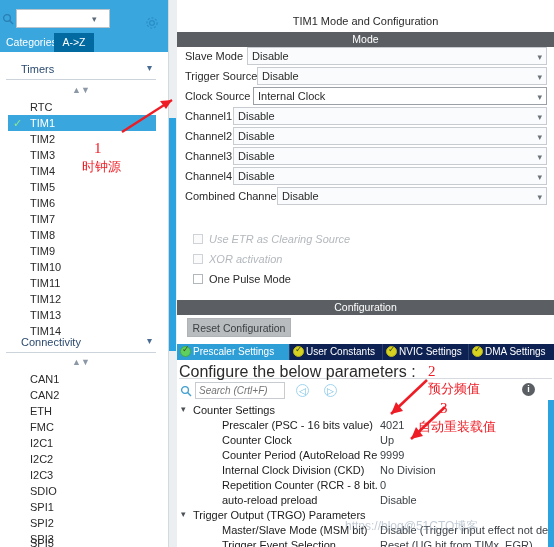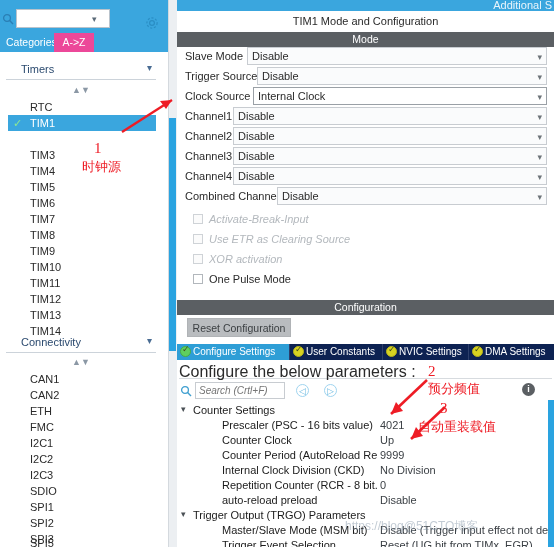--- a/index.html
+++ b/index.html
@@ -43,21 +43,21 @@
   #tabs-cat {
     position:absolute; left:0; top:33px; width:168px; height:19px;
     background:#3aa6de;
   }
   .cat-tab {
     position:absolute; top:0; height:19px; line-height:19px;
     font-size:10.5px; color:#ffffff; text-align:center;
     padding:0 6px; white-space:nowrap;
   }
   #tab-categories { left:0px; width:52px; background:transparent; }
-  #tab-a-z { left:54px; width:40px; background:#ec4899; }
+  #tab-a-z { left:54px; width:40px; background:#0369a1; }
   #left-white {
     position:absolute; left:0; top:52px; width:168px; height:495px;
     background:#ffffff;
   }
 
   .group-header {
     position:absolute; left:6px; width:150px; height:20px;
     border-bottom:1px solid #ccd3da;
     font-size:11px; color:#2b4a6f; font-weight:normal;
   }
@@ -285,20 +285,24 @@
     <div class="collapse-handle" style="top:33px;">▲▼</div>
 
     <div class="ip-item" style="top:47px;">
       <span class="chk"></span>
       <span>RTC</span>
     </div>
     <div class="ip-item selected" style="top:63px;">
       <span class="chk">✓</span>
       <span>TIM1</span>
     </div>
+    <div class="ip-item" style="top:79px;">
+      <span class="chk"></span>
+      <span>TIM2</span>
+    </div>
     <div class="ip-item" style="top:95px;">
       <span class="chk"></span>
       <span>TIM3</span>
     </div>
     <div class="ip-item" style="top:111px;">
       <span class="chk"></span>
       <span>TIM4</span>
     </div>
     <div class="ip-item" style="top:127px;">
       <span class="chk"></span>
@@ -398,23 +402,20 @@
 <div class="ip-item" style="position:absolute; left:8px; top:535px; width:148px;">
   <span class="chk"></span>
   <span>SPI5</span>
 </div>
 
 <div id="left-scroll-track"></div>
 <div id="left-scroll-thumb"></div>
 
 <div id="right-panel">
 
-  <div id="right-topbar">
-    <span id="additional-sw">Additional S</span>
-  </div>
 
   <div id="mode-title">TIM1 Mode and Configuration</div>
 
   <div class="section-bar" id="mode-bar">Mode</div>
 
   <div id="mode-body">
 
     <div class="mode-row" style="top:0px;">
       <span class="rlabel" style="left:8px;">Slave Mode</span>
       <div class="combo" style="left:70px; width:300px;">
@@ -472,24 +473,20 @@
     </div>
 
     <div class="mode-row" style="top:140px;">
       <span class="rlabel" style="left:8px;">Combined Channels</span>
       <div class="combo" style="left:100px; width:270px;">
         <span>Disable</span>
         <span class="cchev">▾</span>
       </div>
     </div>
 
-    <div class="cb-row" style="top:163px;">
-      <span class="cb-box dim"></span>
-      <span class="cb-lbl dim">Activate-Break-Input</span>
-    </div>
     <div class="cb-row" style="top:183px;">
       <span class="cb-box dim"></span>
       <span class="cb-lbl dim">Use ETR as Clearing Source</span>
     </div>
     <div class="cb-row" style="top:203px;">
       <span class="cb-box dim"></span>
       <span class="cb-lbl dim">XOR activation</span>
     </div>
     <div class="cb-row" style="top:223px;">
       <span class="cb-box"></span>
@@ -499,21 +496,21 @@
 
   <div class="section-bar" id="config-bar">Configuration</div>
 
   <div id="config-body">
 
     <div id="reset-config-btn">Reset Configuration</div>
 
     <div id="cfg-tabs">
       <div class="cfg-tab active" style="left:0px; width:113px;">
         <span class="tchk"></span>
-        <span>Configure Settings</span>
+        <span>Prescaler Settings</span>
       </div>
       <div class="cfg-tab" style="left:113px; width:93px;">
         <span class="tchk"></span>
         <span>User Constants</span>
       </div>
       <div class="cfg-tab" style="left:206px; width:86px;">
         <span class="tchk"></span>
         <span>NVIC Settings</span>
       </div>
       <div class="cfg-tab" style="left:292px; width:85px; border-right:none;">

